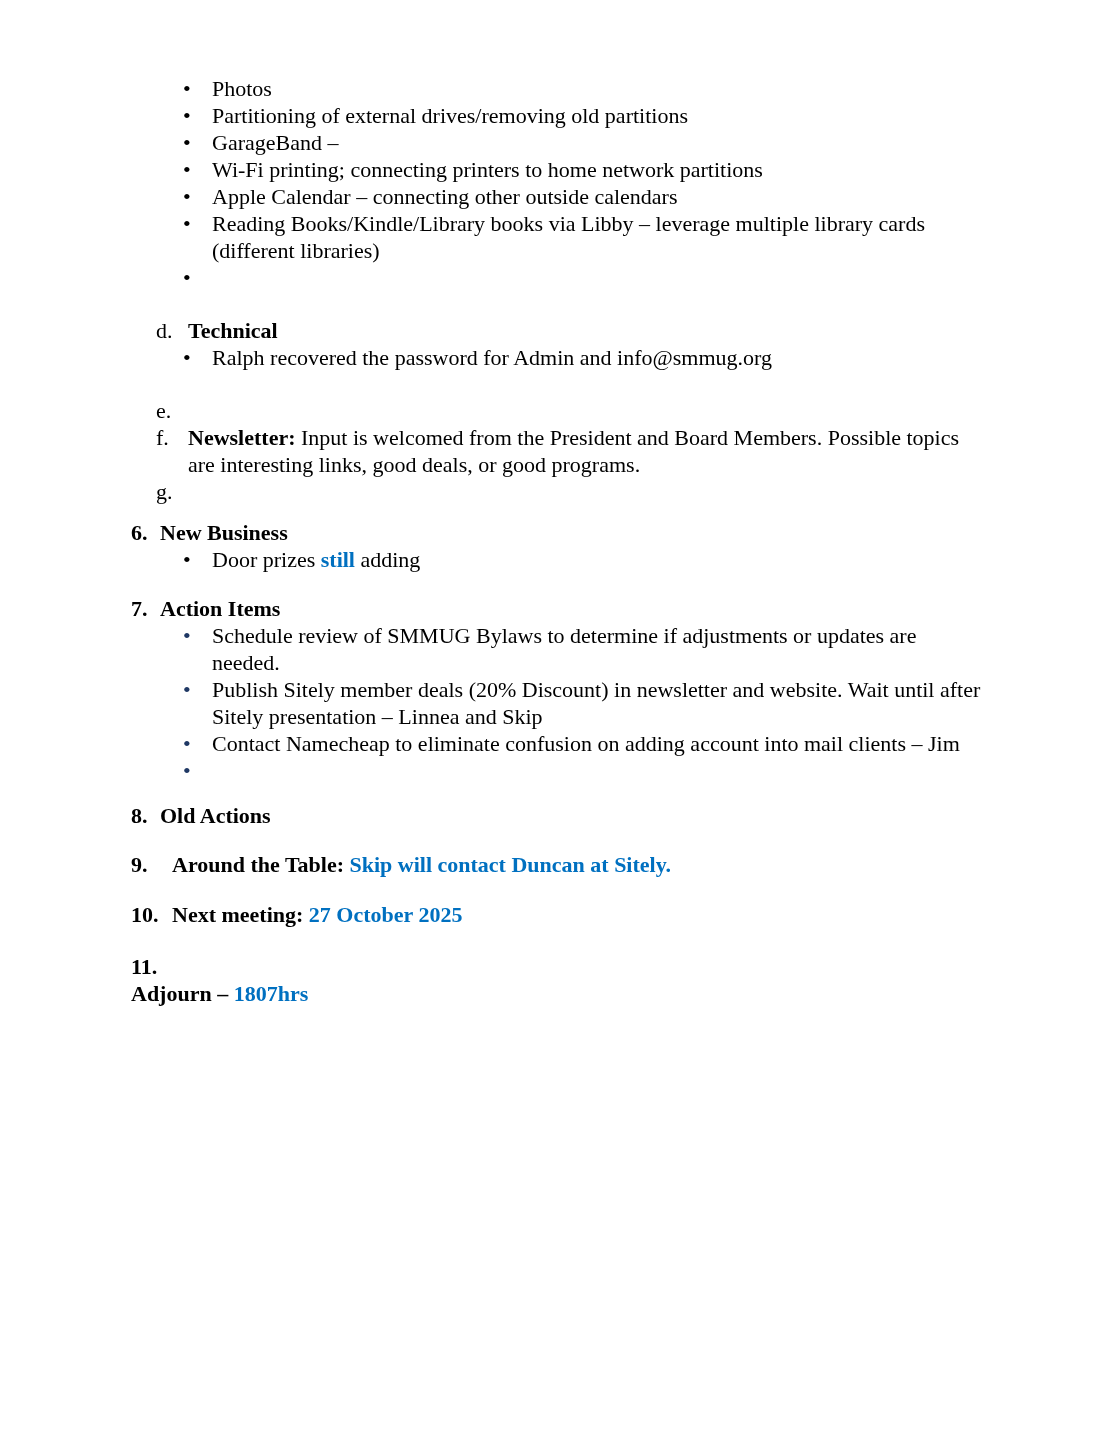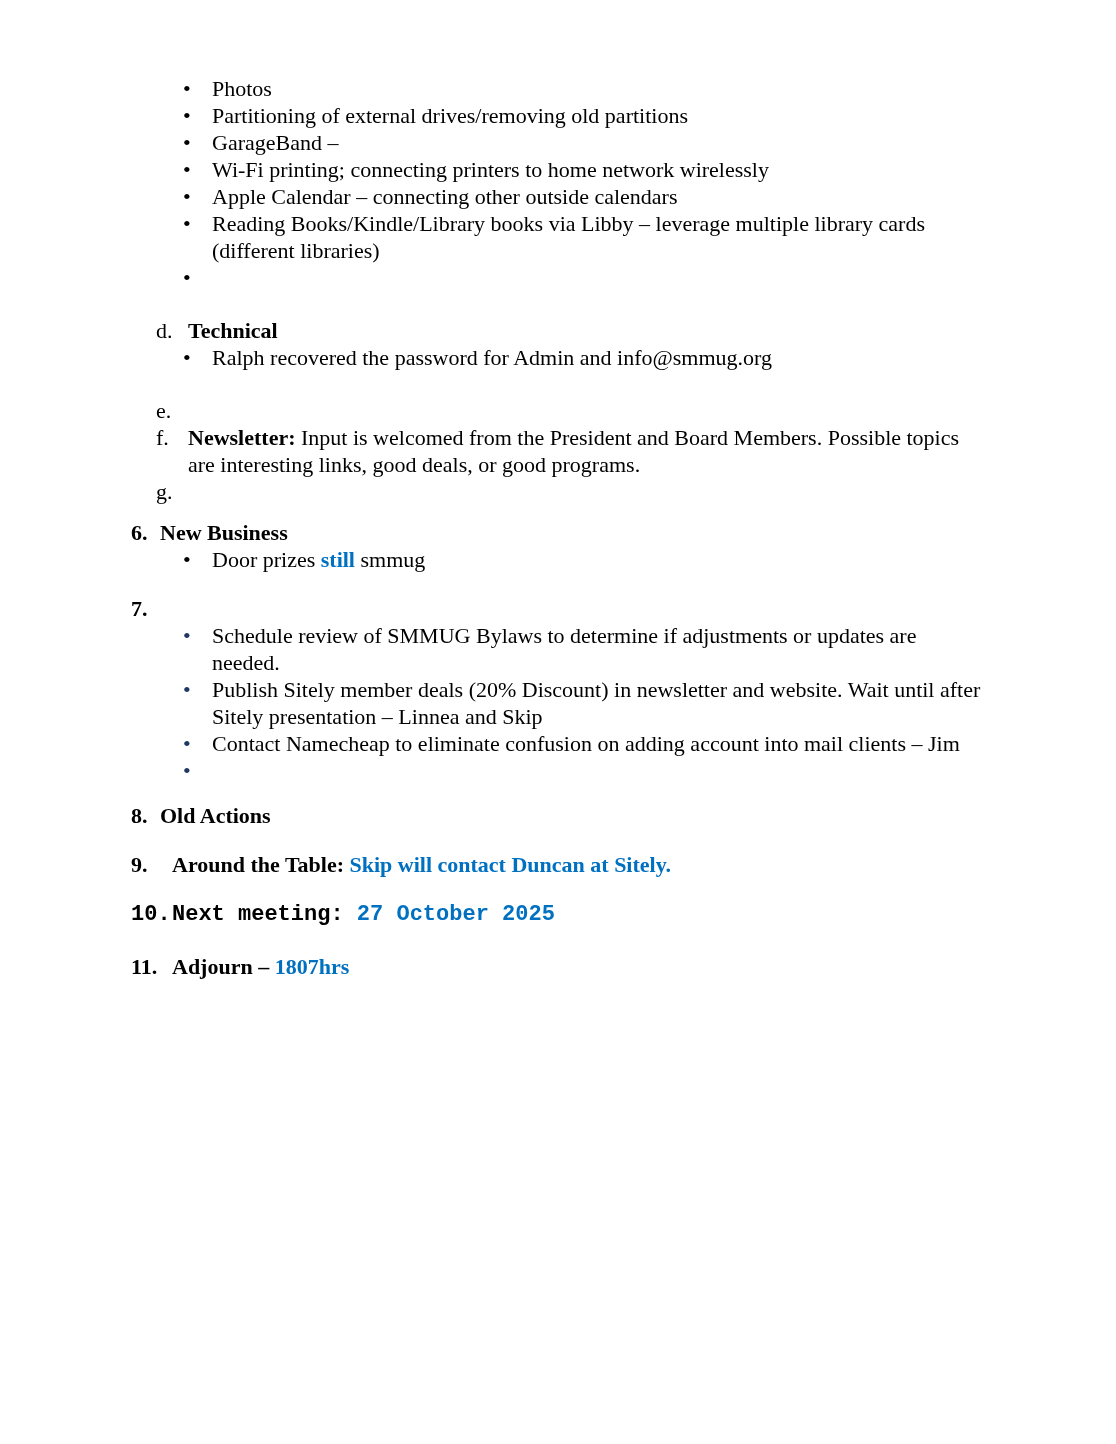--- a/index.html
+++ b/index.html
@@ -40,22 +40,22 @@
   .navy .marker { color: #1F3864; }
 
   ul.plain { list-style: none; margin: 0; padding: 0; }
 
   .mt-d  { margin-top: 26px; }
   .mt-e  { margin-top: 26px; }
   .mt-6  { margin-top: 14px; }
   .mt-7  { margin-top: 22px; }
   .mt-8  { margin-top: 18px; }
   .mt-9  { margin-top: 22px; }
-  .mt-10 { margin-top: 23px; font-family: Liberation Mono, monospace; }
-  .mt-11 { margin-top: 25px; }
+  .mt-10 { margin-top: 23px; }
+  .mt-11 { margin-top: 25px; flex-direction: column; }
 </style>
 </head>
 <body>
 
 <div class="page">
 
   <ul class="plain">
     <li class="row brow">
       <span class="marker">•</span>
       <span class="txt">Photos</span>
@@ -63,21 +63,21 @@
     <li class="row brow">
       <span class="marker">•</span>
       <span class="txt">Partitioning of external drives/removing old partitions</span>
     </li>
     <li class="row brow">
       <span class="marker">•</span>
       <span class="txt">GarageBand –</span>
     </li>
     <li class="row brow">
       <span class="marker">•</span>
-      <span class="txt">Wi-Fi printing; connecting printers to home network wirelessly</span>
+      <span class="txt">Wi-Fi printing; connecting printers to home network partitions</span>
     </li>
     <li class="row brow">
       <span class="marker">•</span>
       <span class="txt">Apple Calendar – connecting other outside calendars</span>
     </li>
     <li class="row brow">
       <span class="marker">•</span>
       <span class="txt">Reading Books/Kindle/Library books via Libby – leverage multiple library cards (different libraries)</span>
     </li>
     <li class="row brow">
@@ -109,26 +109,27 @@
     <span class="marker">g.</span>
   </div>
 
   <div class="row nrow mt-6">
     <span class="marker">6.</span>
     <span class="txt bold">New Business</span>
   </div>
   <div class="row brow">
     <span class="marker">•</span>
     <span class="txt">
-      <span>Door prizes </span><span class="blue">still</span><span> smmug</span>
+      <span>Door prizes </span><span class="blue">still</span><span> adding</span>
     </span>
   </div>
 
   <div class="row nrow mt-7">
     <span class="marker">7.</span>
+    <span class="txt bold">Action Items</span>
   </div>
   <ul class="plain">
     <li class="row brow navy">
       <span class="marker">•</span>
       <span class="txt">Schedule review of SMMUG Bylaws to determine if adjustments or updates are needed.</span>
     </li>
     <li class="row brow navy">
       <span class="marker">•</span>
       <span class="txt">Publish Sitely member deals (20% Discount) in newsletter and website. Wait until after Sitely presentation – Linnea and Skip</span>
     </li>

